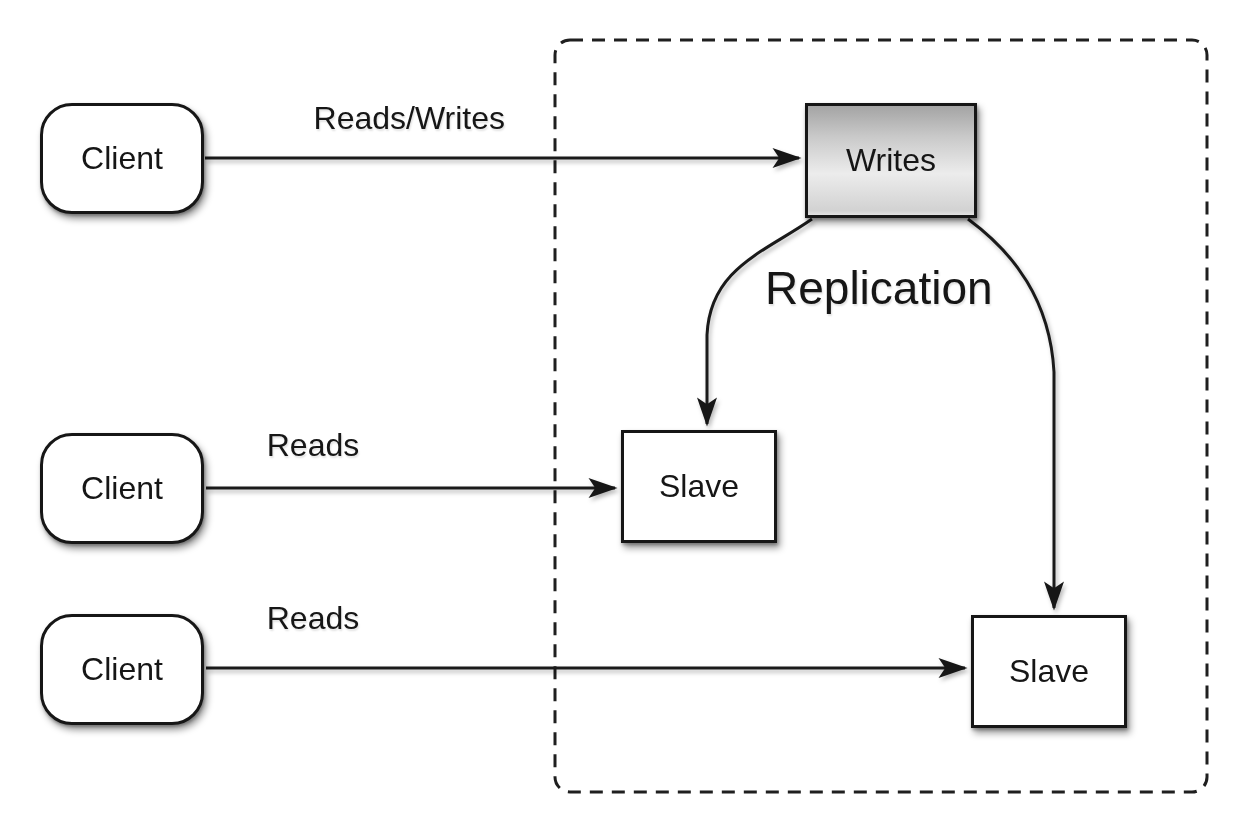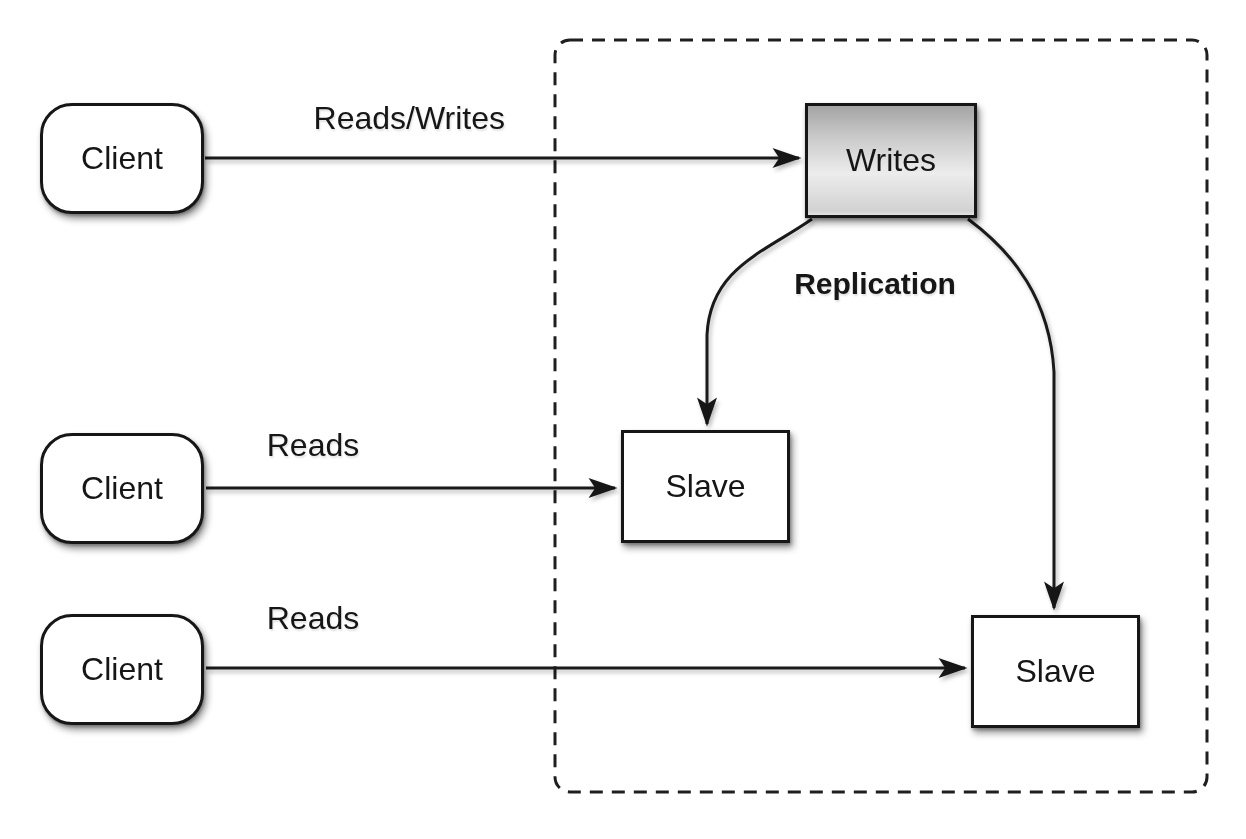--- a/index.html
+++ b/index.html
@@ -43,40 +43,40 @@
     height: 111px;
   }
   .node.rect-master {
     left: 805px;
     top: 103px;
     width: 172px;
     height: 115px;
     background: linear-gradient(180deg, #a4a4a4 0%, #c9c9c9 28%, #ececec 62%, #d2d2d2 96%, #e2e2e2 100%);
   }
   .node.rect-slave {
-    width: 169px;
+    width: 156px;
     height: 113px;
   }
   .client-1 { left: 40px; top: 103px; }
   .client-2 { left: 40px; top: 433px; }
   .client-3 { left: 40px; top: 614px; }
   .slave-1 { left: 621px; top: 430px; }
   .slave-2 { left: 971px; top: 615px; }
   .edge-label {
     position: absolute;
     font-size: 32px;
     color: #161616;
     text-align: center;
     white-space: nowrap;
     text-shadow: 1px 2px 2px rgba(0,0,0,0.12);
   }
   .label-reads-writes { left: 245px; top: 100px; width: 260px; text-align: right; }
   .label-reads-top    { left: 253px; top: 427px; width: 120px; }
   .label-reads-bottom { left: 253px; top: 600px; width: 120px; }
-  .label-replication  { left: 765px; top: 267px; width: 220px; font-size: 30px; font-weight: bold; }
+  .label-replication  { left: 765px; top: 261px; width: 220px; font-size: 46px; }
 </style>
 </head>
 <body>
 
 <div class="canvas">
 
   <svg class="edges-svg" viewBox="0 0 1246 839" xmlns="http://www.w3.org/2000/svg">
     <defs>
       <marker id="arrow" viewBox="0 0 12 9" refX="11" refY="4.5" markerWidth="30" markerHeight="22.5" markerUnits="userSpaceOnUse" orient="auto">
         <path d="M0.4,0.5 L12,4.5 L0.4,8.5 L3.1,4.5 Z" fill="#161616"></path>

